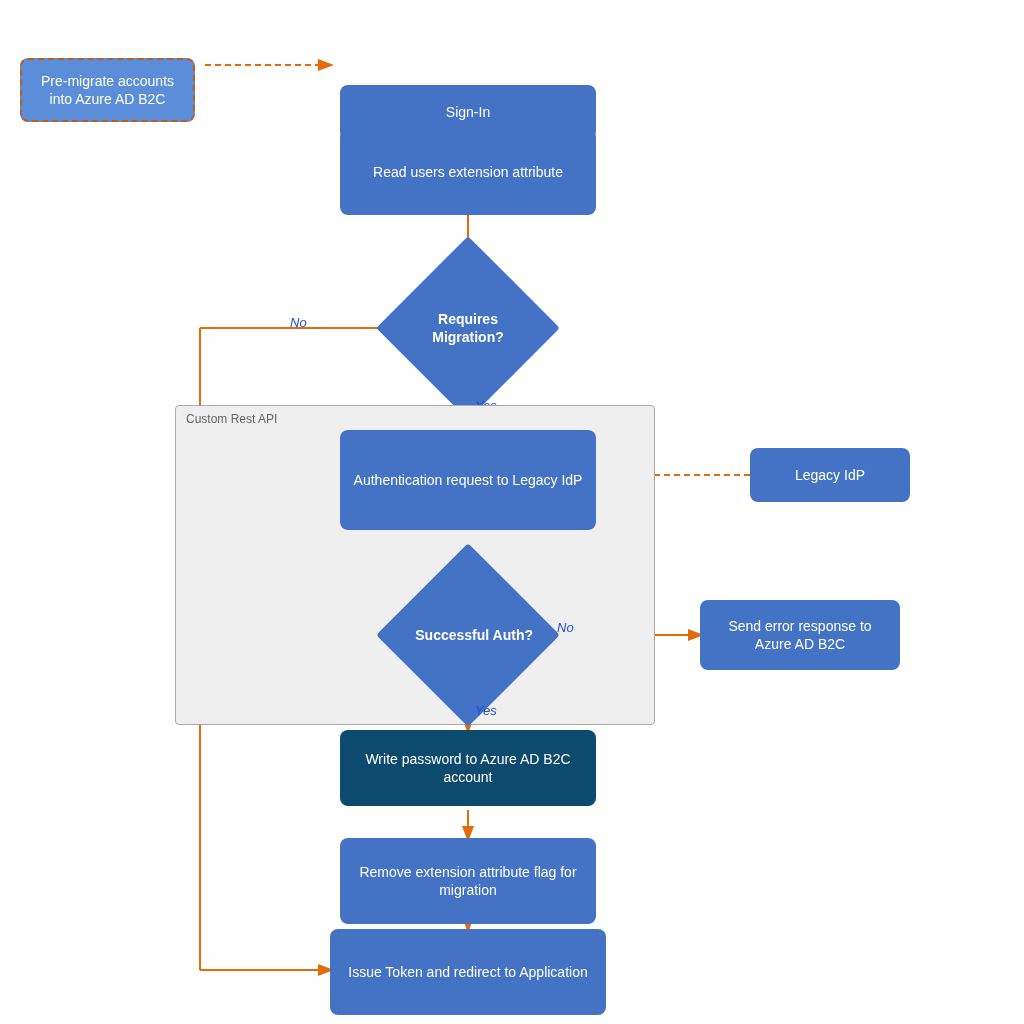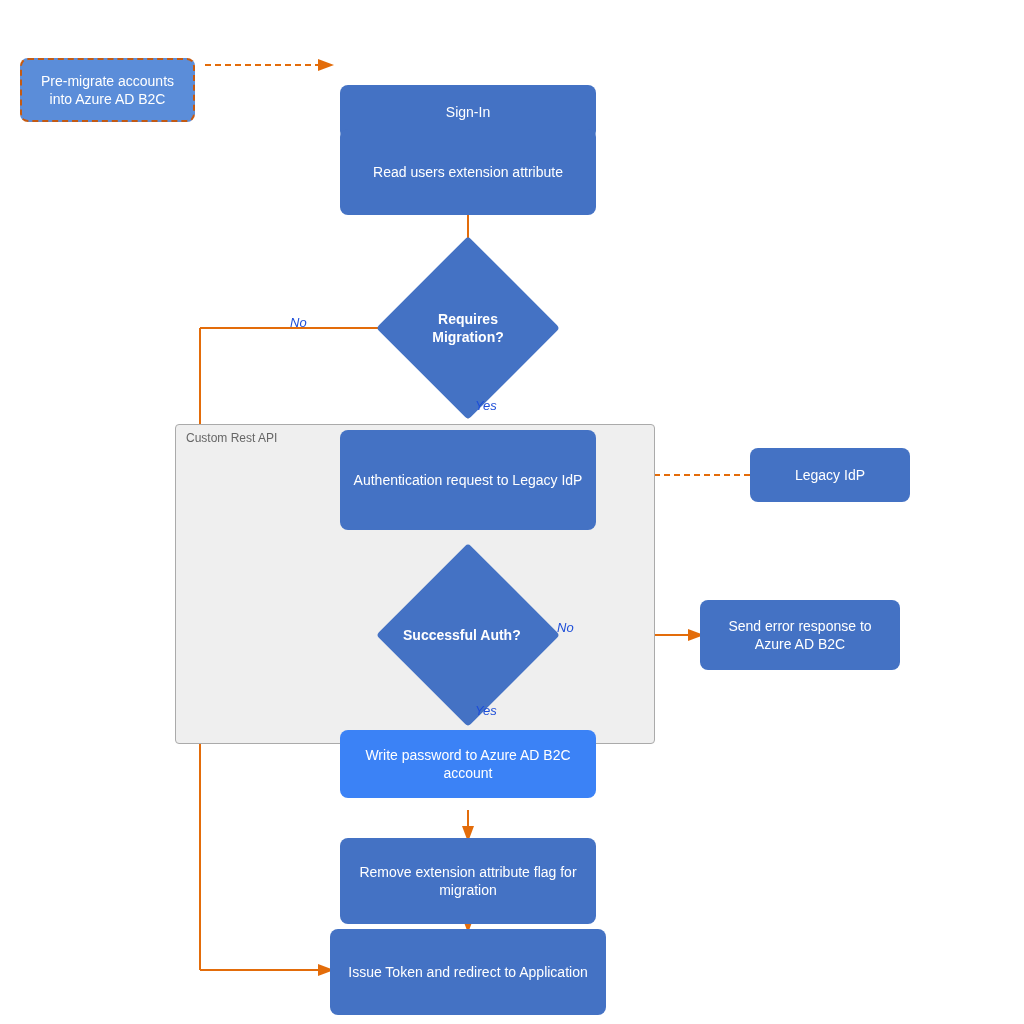--- a/index.html
+++ b/index.html
@@ -29,21 +29,21 @@
       font-weight: 500;
       line-height: 1.3;
       padding: 8px 12px;
     }
     .diamond {
       position: absolute;
       width: 130px;
       height: 130px;
       display: flex;
       align-items: center;
-      justify-content: flex-start;
+      justify-content: flex-end;
       text-align: center;
     }
     .diamond-inner {
       width: 130px;
       height: 130px;
       background: #4472c4;
       transform: rotate(45deg);
       position: absolute;
       border-radius: 4px;
     }
@@ -142,21 +142,21 @@
 
   <div class="diamond" style="left:403px; top:263px; width:130px; height:130px;">
     <div class="diamond-inner"></div>
     <div class="diamond-text">Requires Migration?</div>
   </div>
 
   <div class="label-text" style="left:290px; top:315px;">No</div>
 
   <div class="label-text" style="left:475px; top:398px;">Yes</div>
 
-  <div class="rest-api-container" style="left:175px; top:405px; width:480px; height:320px;margin-top:19px;">
+  <div class="rest-api-container" style="left:175px; top:405px; width:480px; height:320px;">
     <div class="rest-api-label">Custom Rest API</div>
   </div>
 
   <div class="box" style="left:340px; top:430px; width:256px; height:100px; background:#4472c4;">
     <span>Authentication request to Legacy IdP</span>
   </div>
 
   <div class="box" style="left:750px; top:448px; width:160px; height:54px; background:#4472c4;">
     <span>Legacy IdP</span>
   </div>
@@ -167,21 +167,21 @@
   </div>
 
   <div class="label-text" style="left:557px; top:620px;">No</div>
 
   <div class="label-text" style="left:475px; top:703px;">Yes</div>
 
   <div class="box" style="left:700px; top:600px; width:200px; height:70px; background:#4472c4;">
     <span>Send error response to Azure AD B2C</span>
   </div>
 
-  <div class="box" style="left:340px; top:730px; width:256px; height:68px; background:#3b82f6;">
+  <div class="box" style="left:340px; top:730px; width:256px; height:76px; background:#0c4a6e;">
     <span>Write password to Azure AD B2C account</span>
   </div>
 
   <div class="box" style="left:340px; top:838px; width:256px; height:86px; background:#4472c4;">
     <span>Remove extension attribute flag for migration</span>
   </div>
 
   <div class="box" style="left:330px; top:929px; width:276px; height:86px; background:#4472c4;">
     <span>Issue Token and redirect to Application</span>
   </div>

